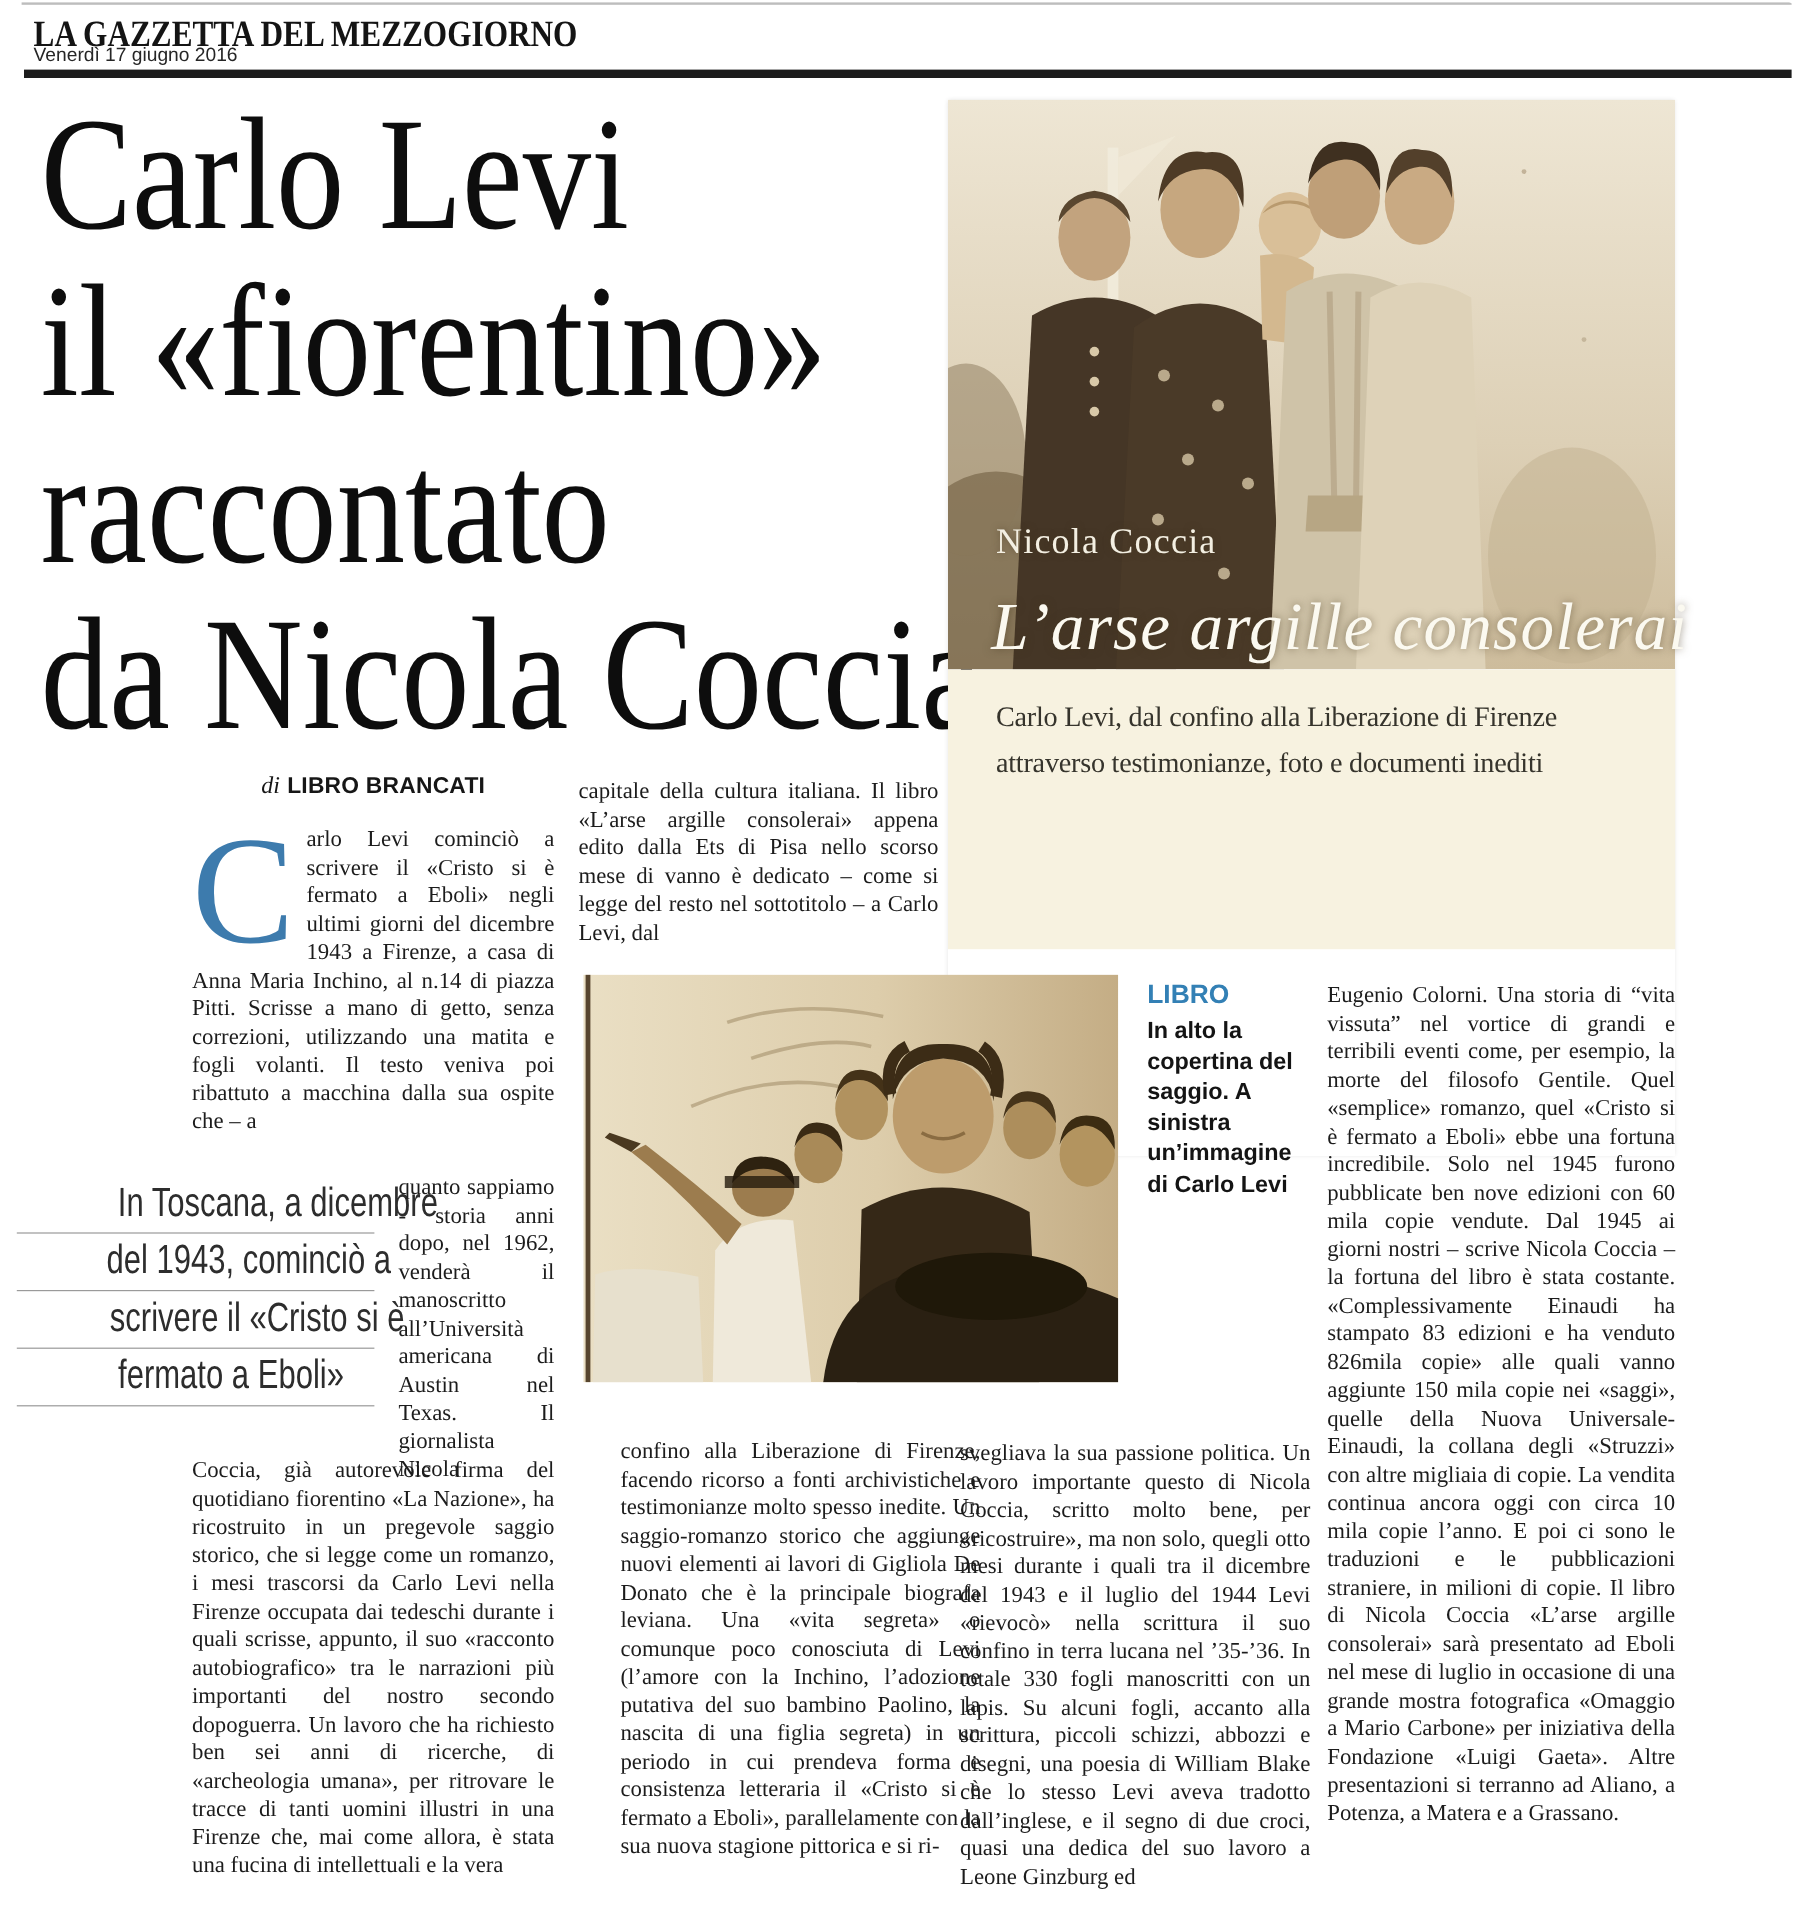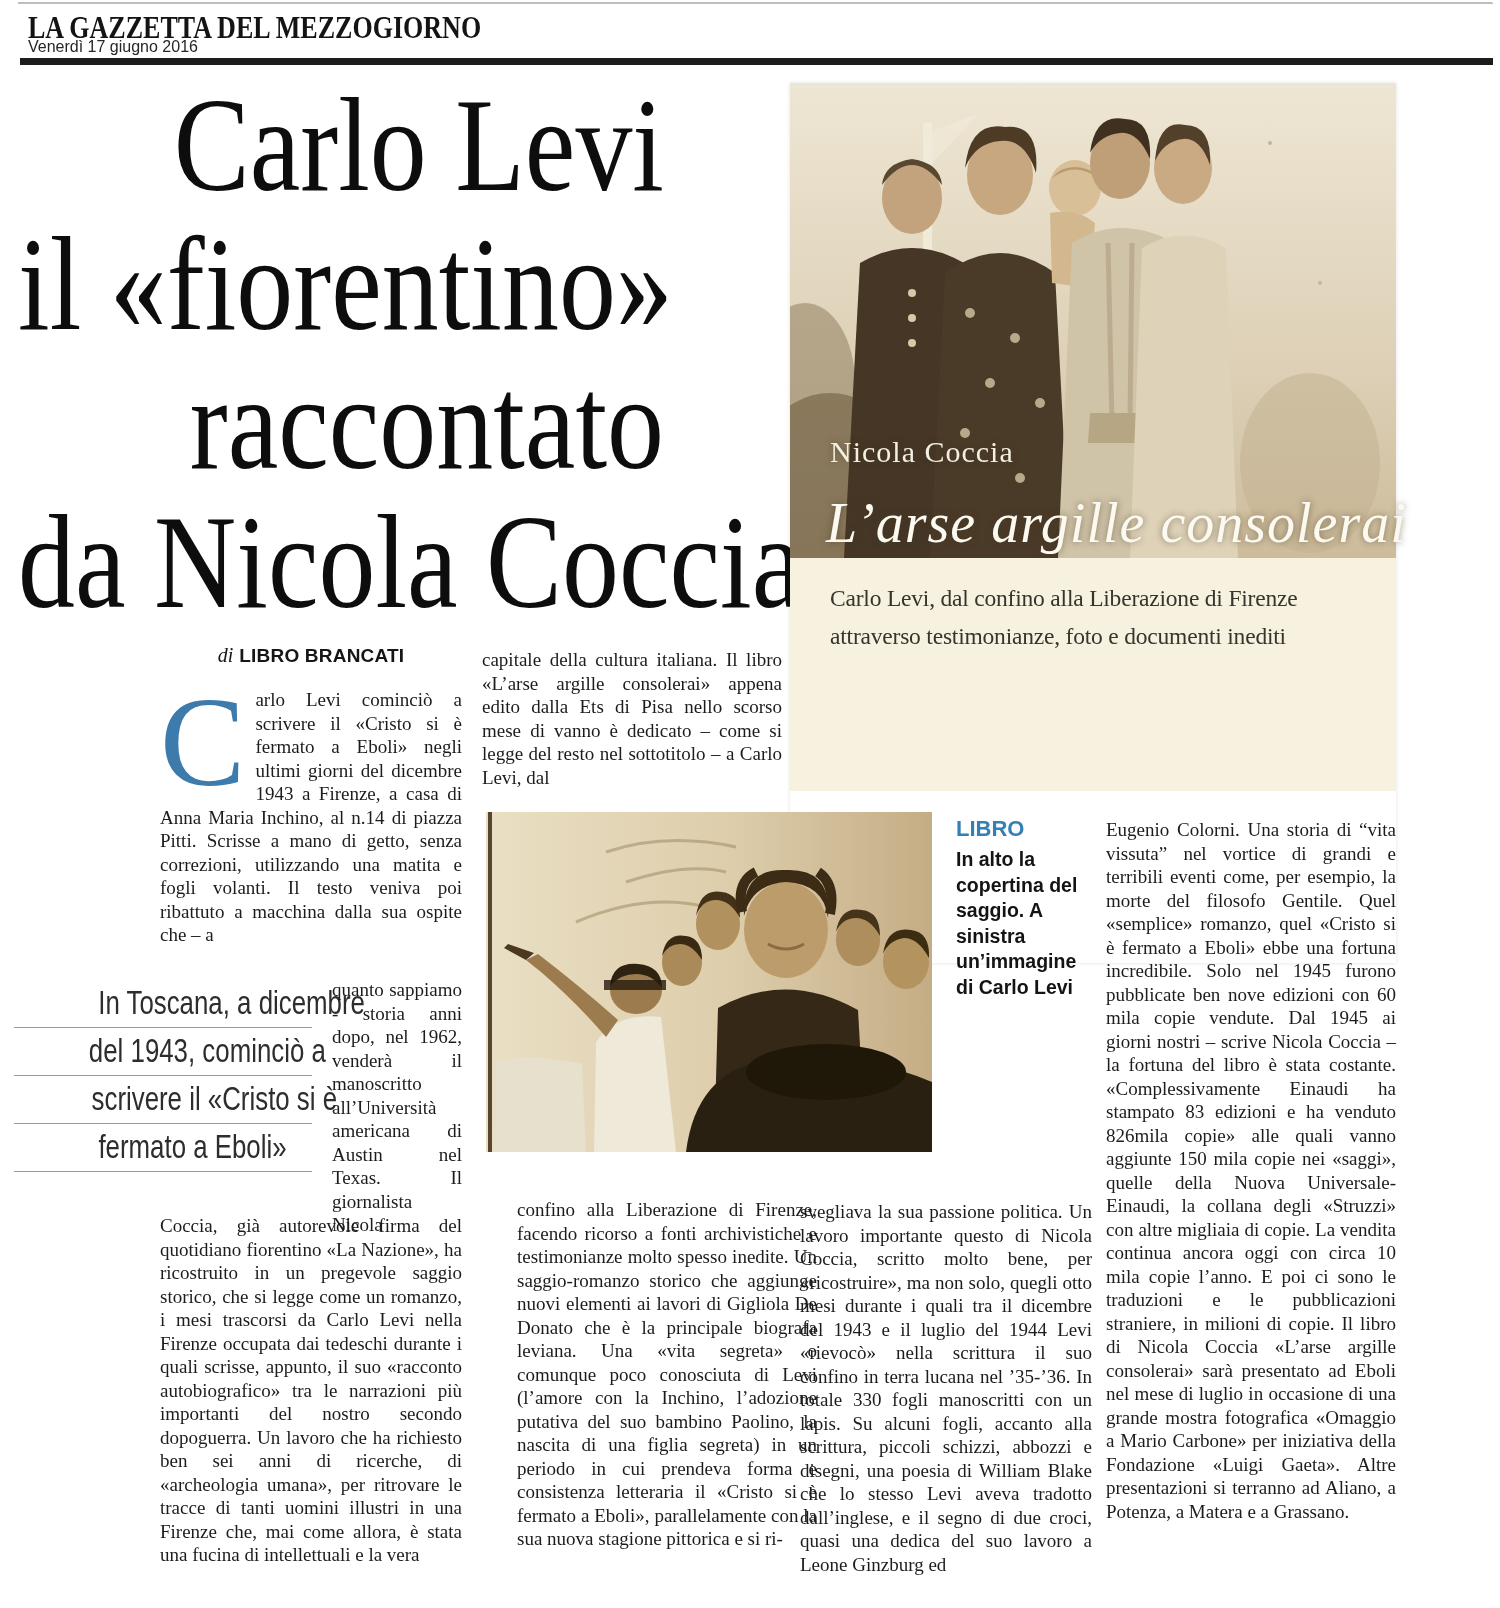--- a/index.html
+++ b/index.html
@@ -9,21 +9,21 @@
 
   
   #top-hairline{left:18px;top:2px;width:1475px;height:2px;background:#bdbdbd;}
   #masthead-title{left:28px;top:10px;font-family:"Liberation Serif",serif;font-weight:bold;
     font-size:31px;color:#141414;transform:scaleX(0.84);transform-origin:0 0;white-space:nowrap;
     letter-spacing:0px;}
   #masthead-date{left:28px;top:38px;font-family:"Liberation Sans",sans-serif;font-size:16px;color:#262626;}
   #masthead-rule{left:20px;top:58px;width:1473px;height:7px;background:#1c1c1c;}
 
   
-  #headline{left:18px;top:76px;width:760px;text-align:right;}
+  #headline{left:34px;top:76px;width:760px;}
   .headline-line{font-family:"Liberation Serif",serif;font-size:134px;line-height:139px;
     color:#0d0d0d;transform:scaleX(0.85);transform-origin:0 50%;white-space:nowrap;font-weight:400;}
 
   
   .bodytext{font-family:"Liberation Serif",serif;font-size:19px;line-height:23.5px;
     text-align:justify;color:#1c1c1c;hyphens:auto;}
   #col1a{left:160px;top:688px;width:302px;}
   #col1b{left:332px;top:978px;width:130px;}
   #col1c{left:160px;top:1214px;width:302px;}
   #col2a{left:482px;top:648px;width:300px;}

